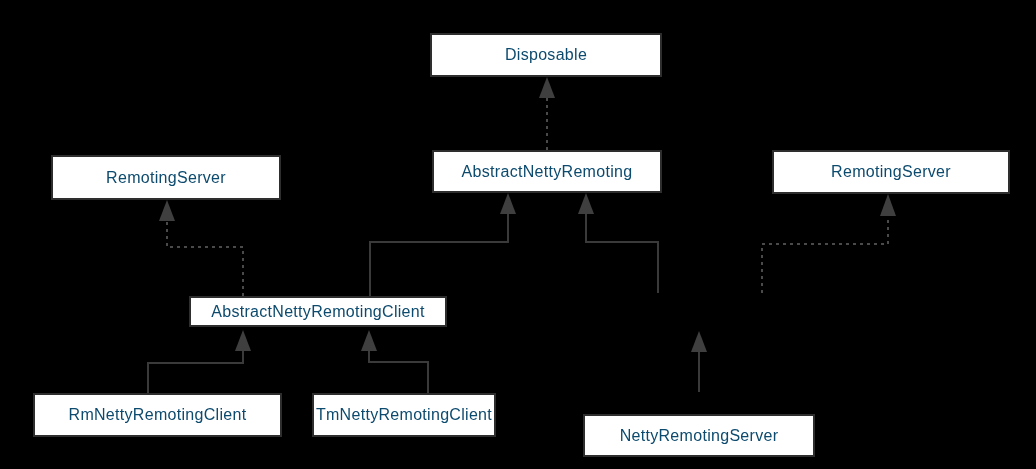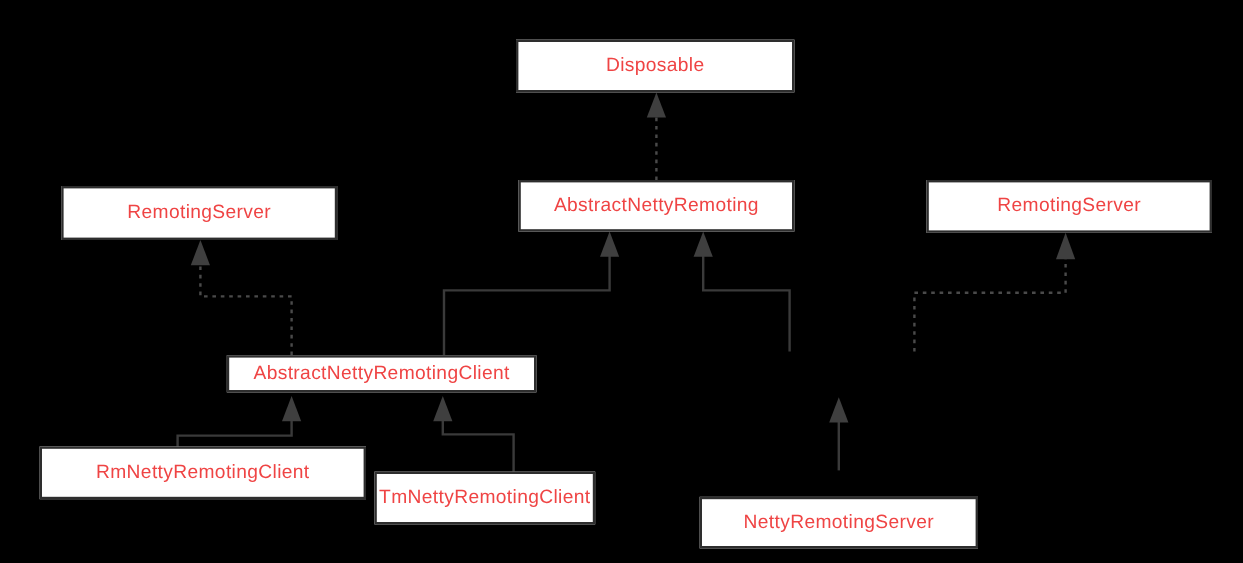--- a/index.html
+++ b/index.html
@@ -40,33 +40,33 @@
   .node {
     position: absolute;
     background: #ffffff;
     border: 2px solid #2e2e2e;
     box-sizing: border-box;
     display: flex;
     align-items: center;
     justify-content: center;
   }
   .node-label {
-    color: #ef4444;
+    color: #0c4a6e;
     font-size: 16px;
     letter-spacing: 0.3px;
     white-space: nowrap;
   }
   
   #n-disposable        { left: 430px; top: 33px;  width: 232px; height: 44px; }
   #n-remoting-left     { left: 51px;  top: 155px; width: 230px; height: 45px; }
   #n-abstract-remoting { left: 432px; top: 150px; width: 230px; height: 43px; }
   #n-remoting-right    { left: 772px; top: 150px; width: 238px; height: 44px; }
   #n-abstract-client   { left: 189px; top: 296px; width: 258px; height: 31px; }
   #n-abstract-server   { left: 571px; top: 293px; width: 256px; height: 38px; }
-  #n-rm-client         { left: 33px;  top: 372px; width: 272px; height: 44px; }
+  #n-rm-client         { left: 33px;  top: 393px; width: 249px; height: 44px; }
   #n-tm-client         { left: 312px; top: 393px; width: 184px; height: 44px; }
   #n-netty-server      { left: 583px; top: 392px; width: 232px; height: 43px; margin-top: 22px; }
 </style>
 </head>
 <body>
 
 <div class="canvas">
 
   <svg class="edges-layer" width="1036" height="469" viewBox="0 0 1036 469" xmlns="http://www.w3.org/2000/svg">
 

